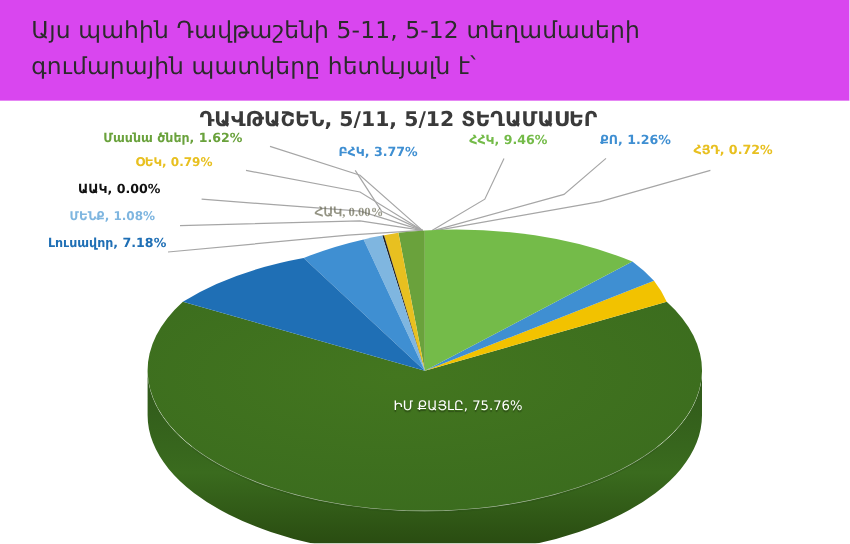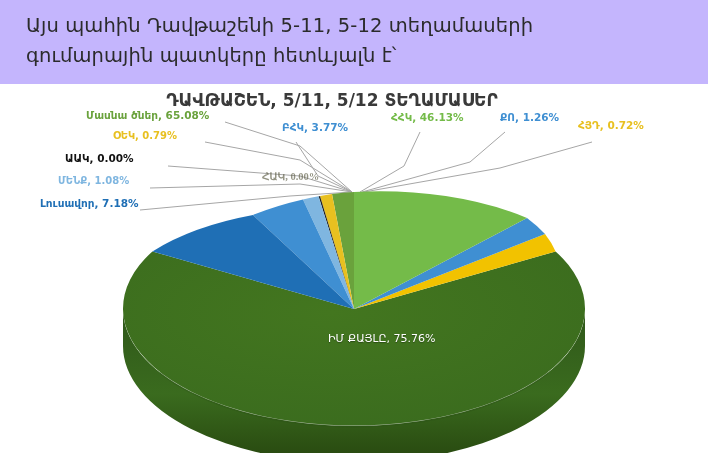--- a/index.html
+++ b/index.html
@@ -9,21 +9,21 @@
     background:#ffffff;
     font-family:"DejaVu Sans","Liberation Sans",sans-serif;
     overflow:hidden;
     position:relative;
   }
   #root{position:relative;width:708px;height:453px;}
 
   
   .heading{
     position:absolute;left:0;top:0;width:708px;height:84px;
-    background:#c4b5fd;
+    background:#d946ef;
   }
   .heading-line{
     position:absolute;left:26px;
     font-size:19.5px;
     color:#2b2b2b;
     letter-spacing:0.1px;
     white-space:nowrap;
     font-weight:400;
   }
   .heading-line.l1{top:14px;}
@@ -131,33 +131,33 @@
       <path d="M 354,225 L 527.0,134.0 A 231,117 0 0 0 354,108 Z" fill="#74bb49"></path>
 
       <path d="M 354,225 L 354,108 A 231,117 0 0 0 332.0,110.0 Z" fill="#6aa23c"></path>
       <path d="M 354,225 L 332.0,110.0 A 231,117 0 0 0 320.0,112.0 Z" fill="#e8c020"></path>
       <path d="M 354,225 L 320.0,112.0 A 231,117 0 0 0 318.5,112.3 Z" fill="#222222"></path>
       <path d="M 354,225 L 318.5,112.3 A 231,117 0 0 0 303.0,115.5 Z" fill="#7fb6e0"></path>
       <path d="M 354,225 L 303.0,115.5 A 231,117 0 0 0 253.0,131.0 Z" fill="#3f8fd2"></path>
       <path d="M 354,225 L 253.0,131.0 A 231,117 0 0 0 152.4,167.4 Z" fill="#1f6fb5"></path>
     </svg>
 
-    <div class="lbl" style="left:86px;top:26px;color:#6aa23c;">Մասնա ծներ, 65.08%</div>
+    <div class="lbl" style="left:86px;top:26px;color:#6aa23c;">Մասնա ծներ, 1.62%</div>
 
     <div class="lbl sm" style="left:113px;top:47px;color:#e8c020;">ՕԵԿ, 0.79%</div>
 
     <div class="lbl" style="left:65px;top:69px;color:#111111;">ԱԱԿ, 0.00%</div>
 
     <div class="lbl sm" style="left:58px;top:92px;color:#7fb6e0;">ՄԵՆՔ, 1.08%</div>
 
     <div class="lbl" style="left:24px;top:114px;color:#1f6fb5;padding-left:16px;">Լուսավոր, 7.18%</div>
 
     <div class="lbl" style="left:282px;top:38px;color:#3f8fd2;">ԲՀԿ, 3.77%</div>
 
-    <div class="lbl" style="left:391px;top:28px;color:#74bb49;">ՀՀԿ, 46.13%</div>
+    <div class="lbl" style="left:391px;top:28px;color:#74bb49;">ՀՀԿ, 9.46%</div>
 
     <div class="lbl" style="left:500px;top:28px;color:#3f8fd2;">ՔՈ, 1.26%</div>
 
     <div class="lbl" style="left:578px;top:36px;color:#e8c020;">ՀՅԴ, 0.72%</div>
 
     <div class="obscured" style="left:262px;top:86px;">ՀԱԿ, 0.00%</div>
 
     <div class="slice-label" style="left:300px;top:248px;">ԻՄ ՔԱՅԼԸ, 75.76%</div>
 
   </div>

